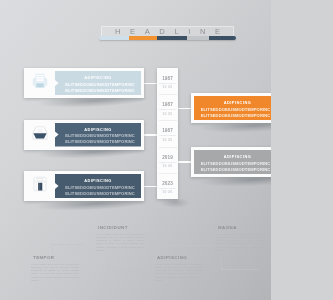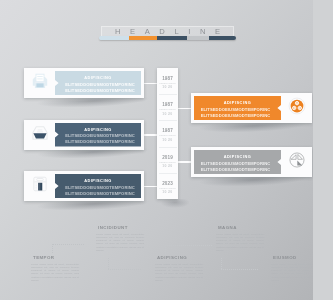--- a/index.html
+++ b/index.html
@@ -1,18 +1,18 @@
 <!DOCTYPE html>
 <html><head>
 <meta charset="utf-8">
 <style>
   html,body{margin:0;padding:0;}
   body{width:333px;height:300px;overflow:hidden;
     font-family:"Liberation Sans",sans-serif;background:#d0d2d4;}
-  .stage{position:relative;width:313px;height:300px;overflow:hidden;
+  .stage{position:relative;width:271px;height:300px;overflow:hidden;
     background:linear-gradient(131deg,#dbdcdf 0%,#d3d5d7 30%,#c6c8cb 62%,#b2b4b7 100%);}
 
   
   .hl-box{position:absolute;left:101px;top:26px;width:133px;height:12px;
     background:rgba(255,255,255,0.16);border:1px solid rgba(255,255,255,0.42);box-sizing:border-box;}
   .hl-text{position:absolute;left:101px;top:27px;width:133px;height:10px;
     text-align:center;font-size:7.6px;letter-spacing:9.6px;text-indent:9.6px;color:#8e9195;line-height:10px;}
   .hl-bar{position:absolute;left:99px;top:36px;width:137px;height:4px;border-radius:2px;overflow:hidden;
     display:flex;box-shadow:0 1px 1.5px rgba(0,0,0,0.18);}
   .hl-seg{height:100%;}

